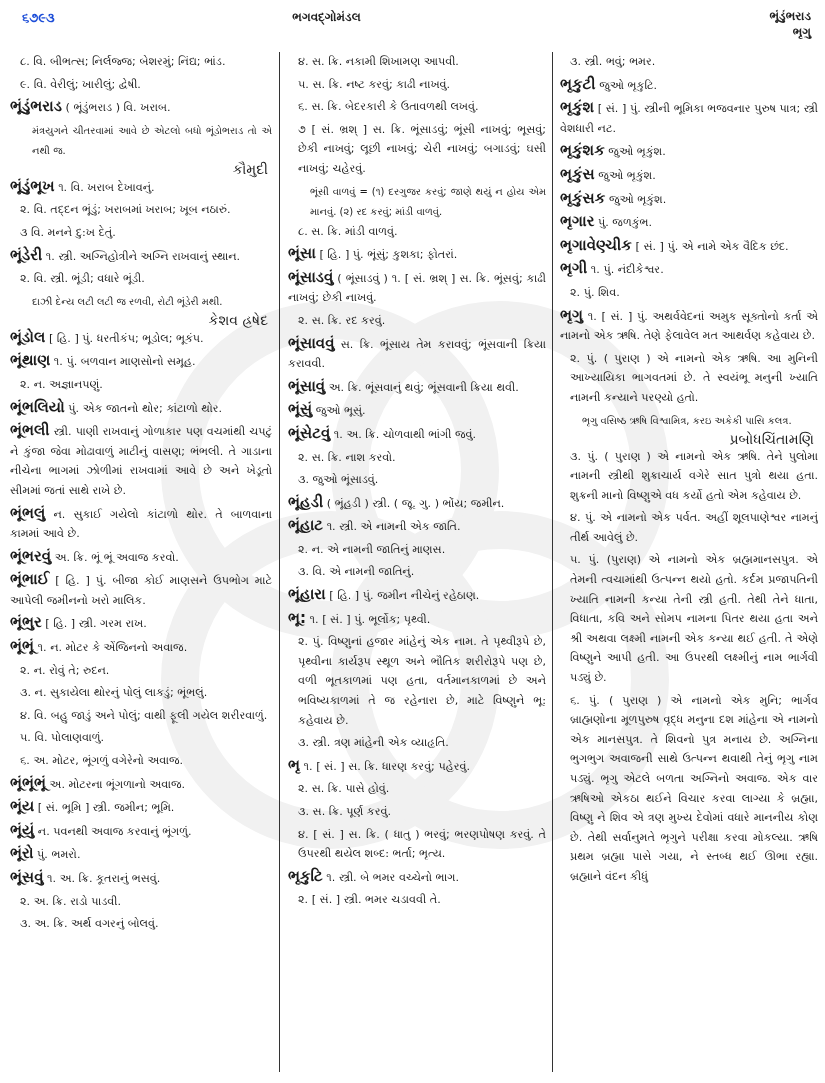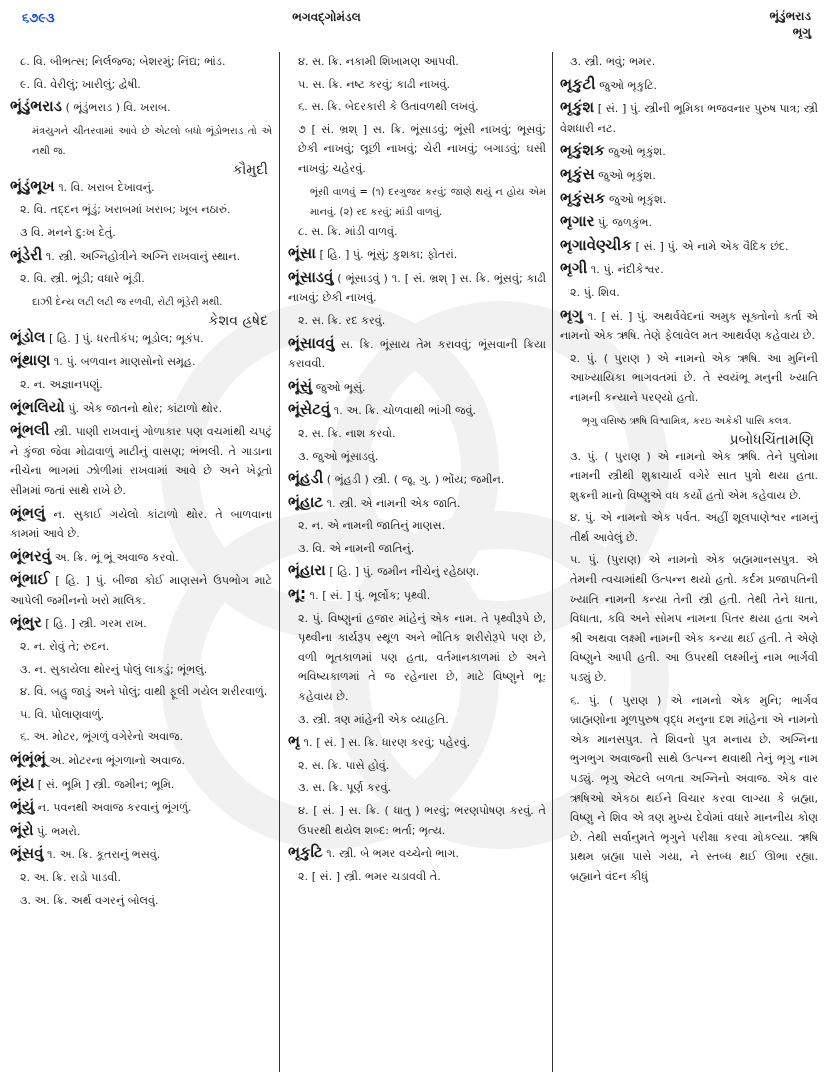--- a/index.html
+++ b/index.html
@@ -89,20 +89,21 @@
       <div class="attribution">કેશવ હ્રષેદ</div>
       <div class="entry"><span class="headword">ભૂંડોલ</span> <span class="def-text">[ હિ. ] પું. ધરતીકંપ; ભૂડોલ; ભૂકંપ.</span></div>
       <div class="entry"><span class="headword">ભૂંથાણ</span> <span class="def-text">૧. પું. બળવાન માણસોનો સમૂહ.</span></div>
       <div class="entry sense">૨. ન. અજ્ઞાનપણું.</div>
       <div class="entry"><span class="headword">ભૂંભલિયો</span> <span class="def-text">પું. એક જાતનો થોર; કાંટાળો થોર.</span></div>
       <div class="entry"><span class="headword">ભૂંભલી</span> <span class="def-text">સ્ત્રી. પાણી રાખવાનું ગોળાકાર પણ વચમાંથી ચપટું ને કુંજા જેવા મોઢાવાળું માટીનું વાસણ; ભંભલી. તે ગાડાના નીચેના ભાગમાં ઝોળીમાં રાખવામાં આવે છે અને ખેડૂતો સીમમાં જતાં સાથે રાખે છે.</span></div>
       <div class="entry"><span class="headword">ભૂંભલું</span> <span class="def-text">ન. સુકાઈ ગયેલો કાંટાળો થોર. તે બાળવાના કામમાં આવે છે.</span></div>
       <div class="entry"><span class="headword">ભૂંભરવું</span> <span class="def-text">અ. ક્રિ. ભૂં ભૂં અવાજ કરવો.</span></div>
       <div class="entry"><span class="headword">ભૂંભાઈ</span> <span class="def-text">[ હિ. ] પું. બીજા કોઈ માણસને ઉપભોગ માટે આપેલી જમીનનો ખરો માલિક.</span></div>
       <div class="entry"><span class="headword">ભૂંભુર</span> <span class="def-text">[ હિ. ] સ્ત્રી. ગરમ રાખ.</span></div>
+      <div class="entry"><span class="headword">ભૂંભૂં</span> <span class="def-text">૧. ન. મોટર કે એંજિનનો અવાજ.</span></div>
       <div class="entry sense">૨. ન. રોવું તે; રુદન.</div>
       <div class="entry sense">૩. ન. સુકાયેલા થોરનું પોલું લાકડું; ભૂંભલું.</div>
       <div class="entry sense">૪. વિ. બહુ જાડું અને પોલું; વાથી ફૂલી ગયેલ શરીરવાળું.</div>
       <div class="entry sense">૫. વિ. પોલાણવાળું.</div>
       <div class="entry sense">૬. અ. મોટર, ભૂંગળું વગેરેનો અવાજ.</div>
       <div class="entry"><span class="headword">ભૂંભૂંભૂં</span> <span class="def-text">અ. મોટરના ભૂંગળાનો અવાજ.</span></div>
       <div class="entry"><span class="headword">ભૂંય</span> <span class="def-text">[ સં. ભૂમિ ] સ્ત્રી. જમીન; ભૂમિ.</span></div>
       <div class="entry"><span class="headword">ભૂંયું</span> <span class="def-text">ન. પવનથી અવાજ કરવાનું ભૂંગળું.</span></div>
       <div class="entry"><span class="headword">ભૂંરો</span> <span class="def-text">પું. ભમરો.</span></div>
       <div class="entry"><span class="headword">ભૂંસવું</span> <span class="def-text">૧. અ. ક્રિ. કૂતરાનું ભસવું.</span></div>
@@ -113,20 +114,21 @@
       <div class="entry sense">૪. સ. ક્રિ. નકામી શિખામણ આપવી.</div>
       <div class="entry sense">૫. સ. ક્રિ. નષ્ટ કરવું; કાઢી નાખવું.</div>
       <div class="entry sense">૬. સ. ક્રિ. બેદરકારી કે ઉતાવળથી લખવું.</div>
       <div class="entry sense">૭ [ સં. ભ્રશ્ ] સ. ક્રિ. ભૂંસાડવું; ભૂંસી નાખવું; ભૂસવું; છેકી નાખવું; લૂછી નાખવું; ચેરી નાખવું; બગાડવું; ઘસી નાખવું; ચહેરવું.</div>
       <div class="quote">ભૂંસી વાળવું = (૧) દરગુજર કરવું; જાણે થયું ન હોય એમ માનવું. (૨) રદ કરવું; માંડી વાળવું.</div>
       <div class="entry sense">૮. સ. ક્રિ. માંડી વાળવું.</div>
       <div class="entry"><span class="headword">ભૂંસા</span> <span class="def-text">[ હિ. ] પું. ભૂંસું; કુશકા; ફોતરાં.</span></div>
       <div class="entry"><span class="headword">ભૂંસાડવું</span> <span class="def-text">( ભૂંસાડવું ) ૧. [ સં. ભ્રશ્ ] સ. ક્રિ. ભૂંસવું; કાઢી નાખવું; છેકી નાખવું.</span></div>
       <div class="entry sense">૨. સ. ક્રિ. રદ કરવું.</div>
       <div class="entry"><span class="headword">ભૂંસાવવું</span> <span class="def-text">સ. ક્રિ. ભૂંસાય તેમ કરાવવું; ભૂંસવાની ક્રિયા કરાવવી.</span></div>
+      <div class="entry"><span class="headword">ભૂંસાવું</span> <span class="def-text">અ. ક્રિ. ભૂંસવાનું થવું; ભૂંસવાની ક્રિયા થવી.</span></div>
       <div class="entry"><span class="headword">ભૂંસું</span> <span class="def-text">જુઓ ભૂસું.</span></div>
       <div class="entry"><span class="headword">ભૂંસેટવું</span> <span class="def-text">૧. અ. ક્રિ. ચોળવાથી ભાંગી જવું.</span></div>
       <div class="entry sense">૨. સ. ક્રિ. નાશ કરવો.</div>
       <div class="entry sense">૩. જુઓ ભૂંસાડવું.</div>
       <div class="entry"><span class="headword">ભૂંહડી</span> <span class="def-text">( ભૂંહડી ) સ્ત્રી. ( જૂ. ગુ. ) ભોંય; જમીન.</span></div>
       <div class="entry"><span class="headword">ભૂંહાટ</span> <span class="def-text">૧. સ્ત્રી. એ નામની એક જાતિ.</span></div>
       <div class="entry sense">૨. ન. એ નામની જાતિનું માણસ.</div>
       <div class="entry sense">૩. વિ. એ નામની જાતિનું.</div>
       <div class="entry"><span class="headword">ભૂંહારા</span> <span class="def-text">[ હિ. ] પું. જમીન નીચેનું રહેઠાણ.</span></div>
       <div class="entry"><span class="headword">ભૂ:</span> <span class="def-text">૧. [ સં. ] પું. ભૂર્લોક; પૃથ્વી.</span></div>

